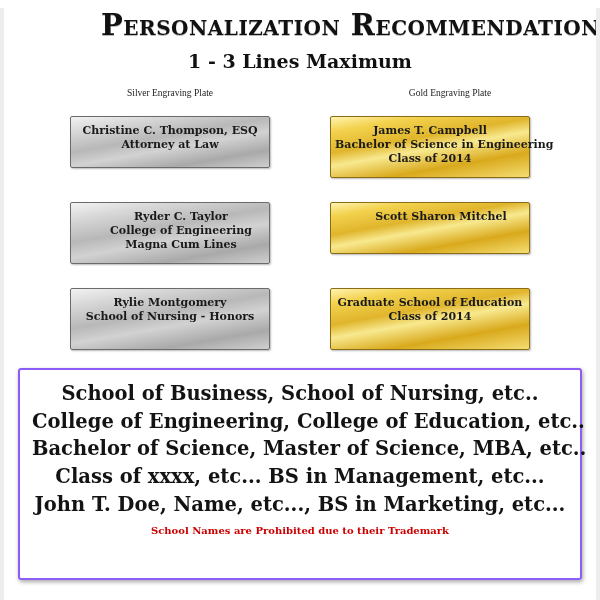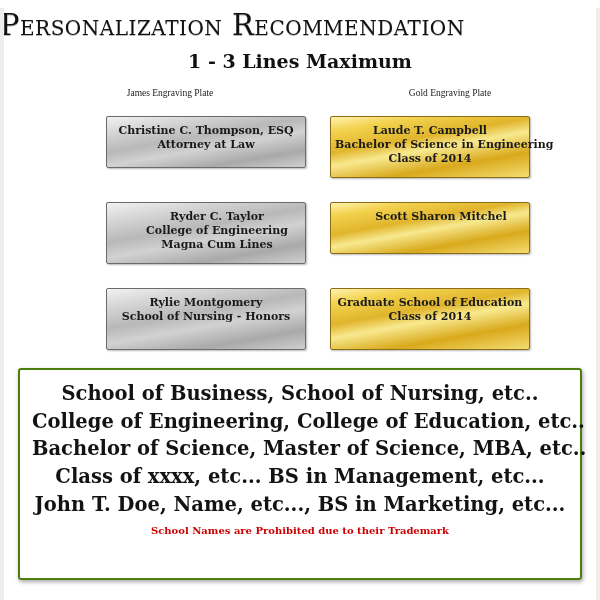--- a/index.html
+++ b/index.html
@@ -15,23 +15,23 @@
   }
   .page {
     position: relative;
     width: 600px;
     height: 600px;
     box-sizing: border-box;
   }
 
   
   .title {
-    text-align: left;
-    font-family: "DejaVu Serif", serif;
-    font-weight: normal;
+    text-align: right;
+    font-family: "DejaVu Serif", serif;
+    font-weight: bold;
     font-size: 29px;
     letter-spacing: 0.5px;
     color: #111111;
     margin: 8px 0 0 0;
     font-variant: small-caps;
     text-shadow: 0 1px 0 #bbb;
   }
   .subtitle {
     text-align: center;
     font-family: "DejaVu Serif", serif;
@@ -78,21 +78,20 @@
     color: #1a1a1a;
     box-shadow: 1px 1px 2px rgba(0,0,0,0.28);
   }
   .plate .ln {
     display: block;
     font-size: 11px;
     white-space: nowrap;
   }
   .silver {
     background: linear-gradient(170deg, #f2f2f2 0%, #d8d8d8 18%, #b8b8b8 42%, #d2d2d2 58%, #a9a9a9 80%, #cfcfcf 100%);
-    margin-left: 36px;
   }
   .gold {
     background: linear-gradient(170deg, #fff3b0 0%, #f3d24e 16%, #e0b52c 38%, #f8e98f 52%, #d9a91c 74%, #f4dd72 100%);
     border-color: #8a6d16;
   }
   .plate.left  { left: 70px; }
   .plate.right { left: 330px; }
   .row1 { top: 6px; }
   .row2 { top: 92px; padding-left: 26px; }
   .row3 { top: 178px; }
@@ -100,21 +99,21 @@
   .h3 { height: 62px; }
 
   
   .example-panel {
     position: absolute;
     left: 18px;
     top: 360px;
     width: 564px;
     height: 212px;
     box-sizing: border-box;
-    border: 2px solid #4d7c0f;
+    border: 2px solid #8b5cf6;
     border-radius: 3px;
     background:
       linear-gradient(115deg,
         #c99a18 0%,
         #f2d濃 0%,
         #f6e085 6%,
         #e3b62b 16%,
         #fbf0ad 27%,
         #d9a81c 38%,
         #f7e389 50%,
@@ -157,33 +156,33 @@
 
 <div class="page">
 
   <div class="edge-left"></div>
   <div class="edge-right"></div>
 
   <h1 class="title">Personalization Recommendation</h1>
   <h2 class="subtitle">1 - 3 Lines Maximum</h2>
 
   <div class="col-headers">
-    <div class="col-header left">James Engraving Plate</div>
+    <div class="col-header left">Silver Engraving Plate</div>
     <div class="col-header right">Gold Engraving Plate</div>
   </div>
 
   <div class="plates">
 
     <div class="plate silver left row1 h2">
       <span class="ln">Christine C. Thompson, ESQ</span>
       <span class="ln">Attorney at Law</span>
     </div>
 
     <div class="plate gold right row1 h3">
-      <span class="ln">Laude T. Campbell</span>
+      <span class="ln">James T. Campbell</span>
       <span class="ln">Bachelor of Science in Engineering</span>
       <span class="ln">Class of 2014</span>
     </div>
 
     <div class="plate silver left row2 h3">
       <span class="ln">Ryder C. Taylor</span>
       <span class="ln">College of Engineering</span>
       <span class="ln">Magna Cum Lines</span>
     </div>
 

